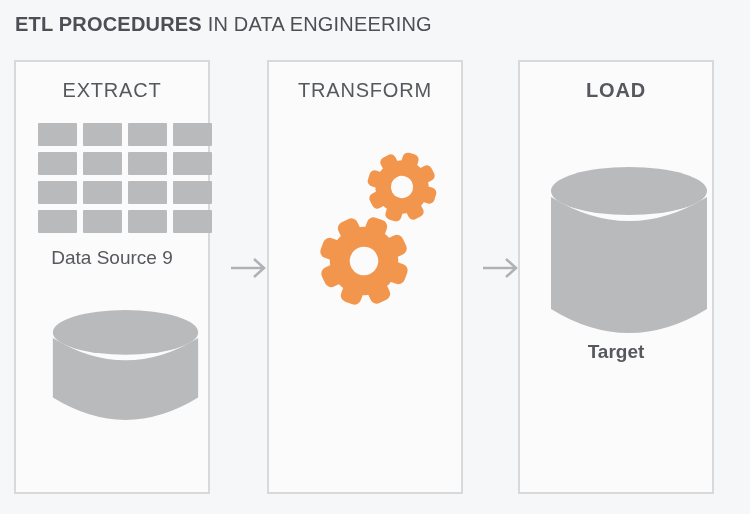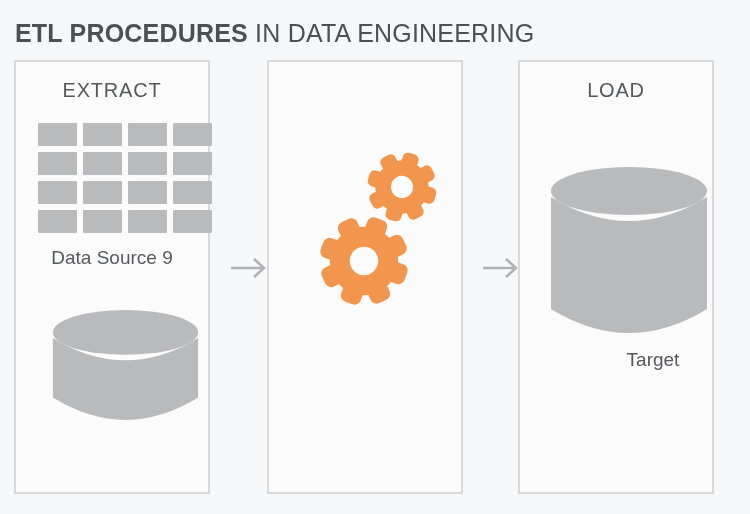--- a/index.html
+++ b/index.html
@@ -15,35 +15,35 @@
   *{margin:0;padding:0;box-sizing:border-box;}
   html,body{width:750px;height:514px;}
   body{
     background:var(--page_bg);
     font-family:"Liberation Sans", sans-serif;
     position:relative;
     overflow:hidden;
     color:var(--text_dark);
   }
   .title{
-    position:absolute;left:15px;top:18px;
-    font-size:25px;line-height:31px;
+    position:absolute;left:15px;top:9px;
+    font-size:20px;line-height:31px;
     color:var(--text_dark);
     letter-spacing:0.2px;
     white-space:pre;
   }
   .title-bold{font-weight:700;}
   .panel{
     position:absolute;top:60px;width:196px;height:434px;
     background:var(--panel_bg);
     border:2px solid var(--border);
   }
   #panel-extract{left:14px;}
   #panel-transform{left:267px;}
-  #panel-load{left:518px;}
+  #panel-load{left:518px;font-weight:bold;}
   .panel-header{
     position:absolute;top:16px;left:0;width:100%;
     text-align:center;
     font-size:20px;line-height:24px;
     letter-spacing:0.8px;
     color:var(--text_label);
   }
   .label{
     position:absolute;left:0;width:100%;
     text-align:center;
@@ -62,21 +62,21 @@
   .cyl{color:var(--icon_gray);position:absolute;display:block;}
   #cyl-extract{left:35px;top:246px;}
   #cyl-load{left:26px;top:103px;}
   .gears{position:absolute;left:0;top:86px;color:var(--accent_orange);display:block;}
   .flow-arrow{position:absolute;top:255px;color:var(--arrow_gray);display:block;}
   #arrow-1{left:230px;}
   #arrow-2{left:482px;}
   #lbl-ds1{top:183px;}
   #lbl-ds2{top:379px;}
   #lbl-transform{top:269px;}
-  #lbl-target{top:285px;margin-left:37px;}
+  #lbl-target{top:277px;}
 </style>
 </head>
 <body>
 
 <svg width="0" height="0" style="position:absolute" aria-hidden="true">
   <defs>
     <g id="gear">
       <g fill="currentColor">
         <rect x="-11" y="-47" width="22" height="26" rx="7" transform="rotate(0)"></rect>
         <rect x="-11" y="-47" width="22" height="26" rx="7" transform="rotate(45)"></rect>
@@ -118,20 +118,21 @@
   </div>
   <div class="label" id="lbl-ds1">Data Source 9</div>
 
   <svg class="cyl" id="cyl-extract" width="149" height="114" viewBox="0 0 160 122">
     <path fill="currentColor" d="M2,32 Q80,80 158,32 L158,96 Q80,144 2,96 Z"></path>
     <ellipse fill="currentColor" cx="80" cy="26" rx="78" ry="24"></ellipse>
   </svg>
 </section>
 
 <section class="panel" id="panel-transform">
+  <div class="panel-header">TRANSFORM</div>
 
   <svg class="gears" width="218" height="172" viewBox="0 0 218 172">
     <use href="#gear" transform="translate(133,39) scale(0.74) rotate(17)"></use>
     <use href="#gear" transform="translate(95,113) scale(0.95) rotate(20)"></use>
   </svg>
 </section>
 
 <section class="panel" id="panel-load">
   <div class="panel-header">LOAD</div>
 

